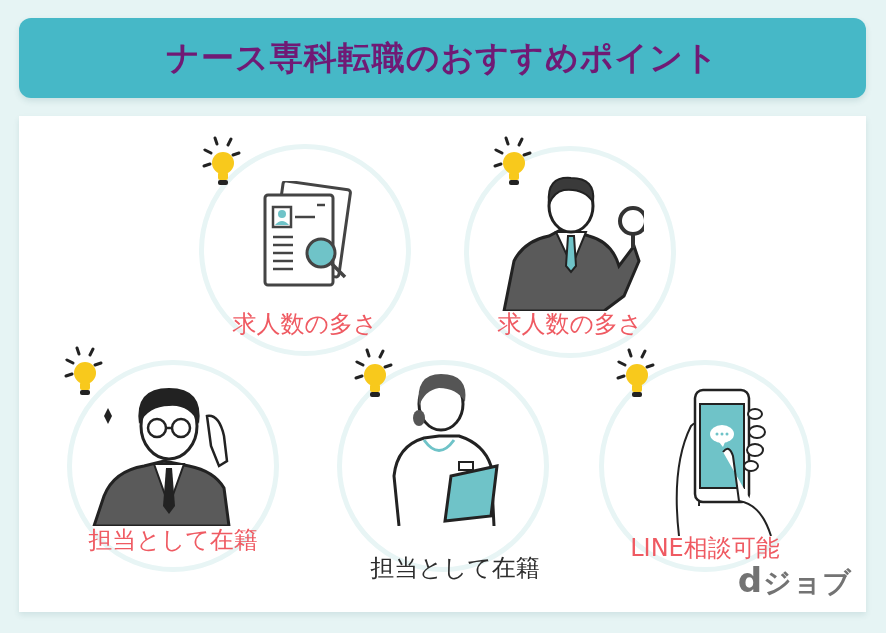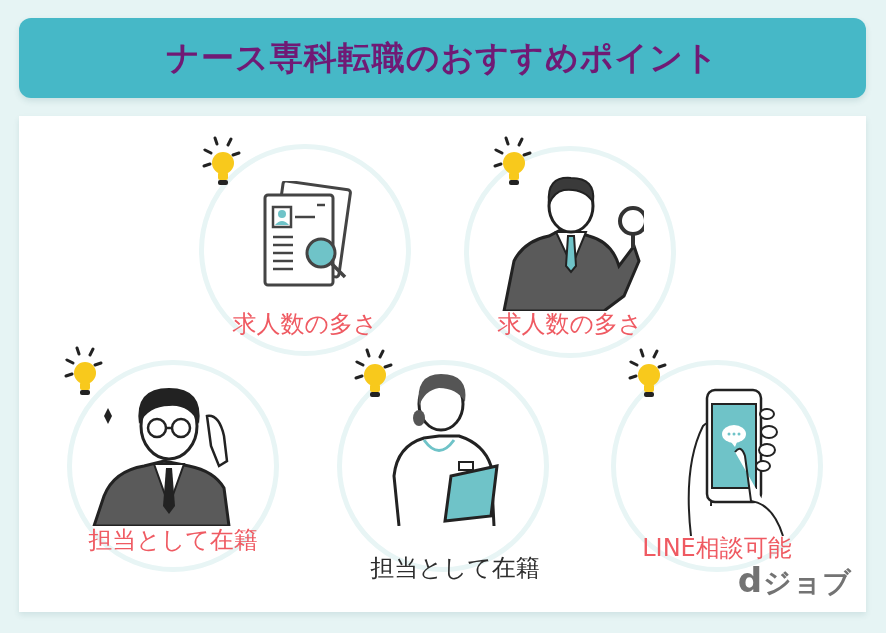--- a/index.html
+++ b/index.html
@@ -137,21 +137,21 @@
       <path d="M45 74 Q60 95 75 74" fill="none" stroke="#6fc3c8" stroke-width="3"></path>
       <ellipse cx="62" cy="38" rx="22" ry="26" fill="#fff" stroke="#222" stroke-width="3"></ellipse>
       <path d="M40 40 Q36 8 62 8 Q90 8 86 36 Q78 22 60 22 Q46 24 40 40 Z" fill="#555"></path>
       <ellipse cx="40" cy="52" rx="6" ry="8" fill="#555"></ellipse>
       <path d="M72 110 L118 100 L112 150 L66 155 Z" fill="#6fc3c8" stroke="#222" stroke-width="3"></path>
       <rect x="80" y="96" width="14" height="8" fill="#fff" stroke="#222" stroke-width="2"></rect>
     </svg>
     <div class="label dark" style="left:12px;top:208px;width:228px;">担当として在籍</div>
   </div>
 
-  <div class="item" style="left:584px;top:230px;width:230px;height:250px;">
+  <div class="item" style="left:572px;top:230px;width:230px;height:250px;">
     <div class="circle" style="left:8px;top:14px;width:212px;height:212px;"></div>
     <svg class="bulb" style="left:24px;top:2px;" viewBox="0 0 44 52">
       <g stroke="#222" stroke-width="3" stroke-linecap="round">
           <line x1="4" y1="14" x2="10" y2="17"></line>
           <line x1="14" y1="2" x2="16" y2="8"></line>
           <line x1="30" y1="3" x2="27" y2="9"></line>
           <line x1="38" y1="17" x2="32" y2="19"></line>
           <line x1="3" y1="30" x2="9" y2="28"></line>
         </g>
       <circle cx="22" cy="27" r="11" fill="#f8c91c"></circle>

